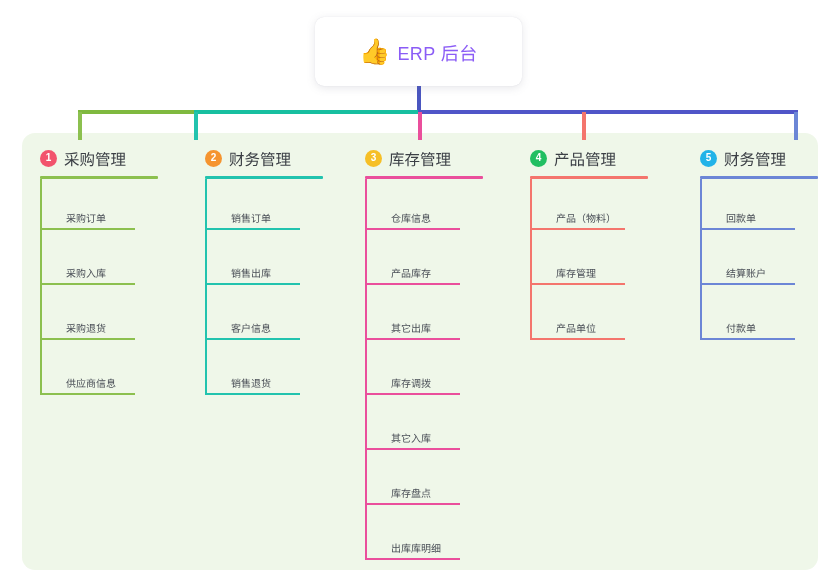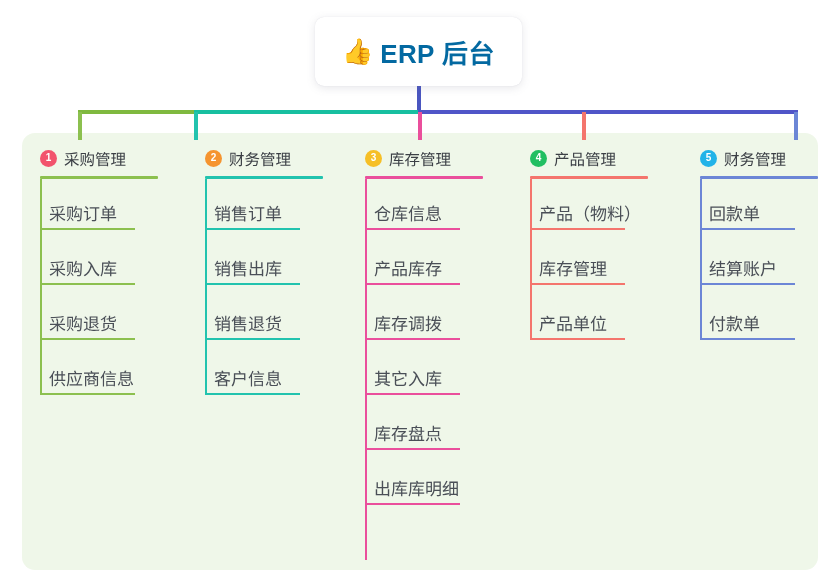--- a/index.html
+++ b/index.html
@@ -25,22 +25,22 @@
     box-sizing:border-box;
     z-index:6;
   }
   .root-inner{display:flex;align-items:center;gap:11px;}
   .root-emoji{
     font-size:25px;line-height:1;
     display:inline-block;
     width:27px;height:26px;position:relative;
   }
   .root-title{
-    font-size:26px;color:#0369a1;letter-spacing:0.4px;
-    white-space:nowrap;font-weight:700;
+    font-size:18px;color:#8b5cf6;letter-spacing:0.4px;
+    white-space:nowrap;font-weight:400;
   }
 
   
   .panel{
     position:absolute;
     left:22px;top:133px;
     width:796px;height:437px;
     background:#eff7e9;
     border-radius:13px;
     z-index:1;
@@ -70,22 +70,22 @@
   }
   .leaves{position:relative;margin-top:0;}
   .spine{
     position:absolute;left:0;top:0;width:2px;
   }
   .leaf{
     position:relative;
     height:55px;
   }
   .leaf-label{
-    position:absolute;left:9px;bottom:9px;
-    font-size:17px;color:#4a4f57;white-space:nowrap;
+    position:absolute;left:26px;bottom:9px;
+    font-size:10px;color:#4a4f57;white-space:nowrap;
   }
   .leaf-rule{
     position:absolute;left:0;bottom:4px;
     height:1.6px;width:95px;
   }
 </style>
 </head>
 <body>
 
 <div id="stage">
@@ -151,25 +151,25 @@
       <div class="spine" style="background: rgb(34, 195, 174); height: 216px;"></div>
       <div class="leaf">
         <span class="leaf-label">销售订单</span>
         <span class="leaf-rule" style="background: rgb(34, 195, 174);"></span>
       </div>
       <div class="leaf">
         <span class="leaf-label">销售出库</span>
         <span class="leaf-rule" style="background: rgb(34, 195, 174);"></span>
       </div>
       <div class="leaf">
+        <span class="leaf-label">客户信息</span>
+        <span class="leaf-rule" style="background: rgb(34, 195, 174);"></span>
+      </div>
+      <div class="leaf">
         <span class="leaf-label">销售退货</span>
-        <span class="leaf-rule" style="background: rgb(34, 195, 174);"></span>
-      </div>
-      <div class="leaf">
-        <span class="leaf-label">客户信息</span>
         <span class="leaf-rule" style="background: rgb(34, 195, 174);"></span>
       </div>
     </div>
   </div>
 
   <div class="col" style="left:365px;top:147px;">
     <div class="col-head">
       <span class="badge" style="background: rgb(246, 191, 38);">3</span>
       <span class="col-title">库存管理</span>
     </div>
@@ -178,20 +178,24 @@
       <div class="spine" style="background: rgb(234, 79, 156); height: 381px;"></div>
       <div class="leaf">
         <span class="leaf-label">仓库信息</span>
         <span class="leaf-rule" style="background: rgb(234, 79, 156);"></span>
       </div>
       <div class="leaf">
         <span class="leaf-label">产品库存</span>
         <span class="leaf-rule" style="background: rgb(234, 79, 156);"></span>
       </div>
       <div class="leaf">
+        <span class="leaf-label">其它出库</span>
+        <span class="leaf-rule" style="background: rgb(234, 79, 156);"></span>
+      </div>
+      <div class="leaf">
         <span class="leaf-label">库存调拨</span>
         <span class="leaf-rule" style="background: rgb(234, 79, 156);"></span>
       </div>
       <div class="leaf">
         <span class="leaf-label">其它入库</span>
         <span class="leaf-rule" style="background: rgb(234, 79, 156);"></span>
       </div>
       <div class="leaf">
         <span class="leaf-label">库存盘点</span>
         <span class="leaf-rule" style="background: rgb(234, 79, 156);"></span>

